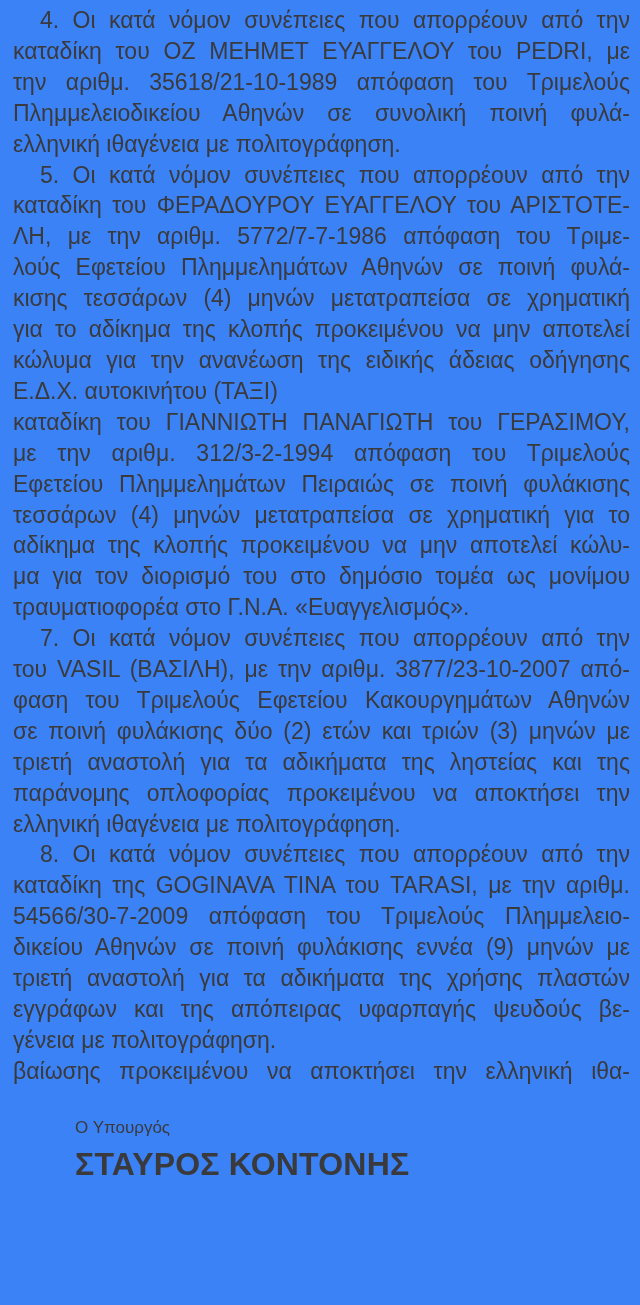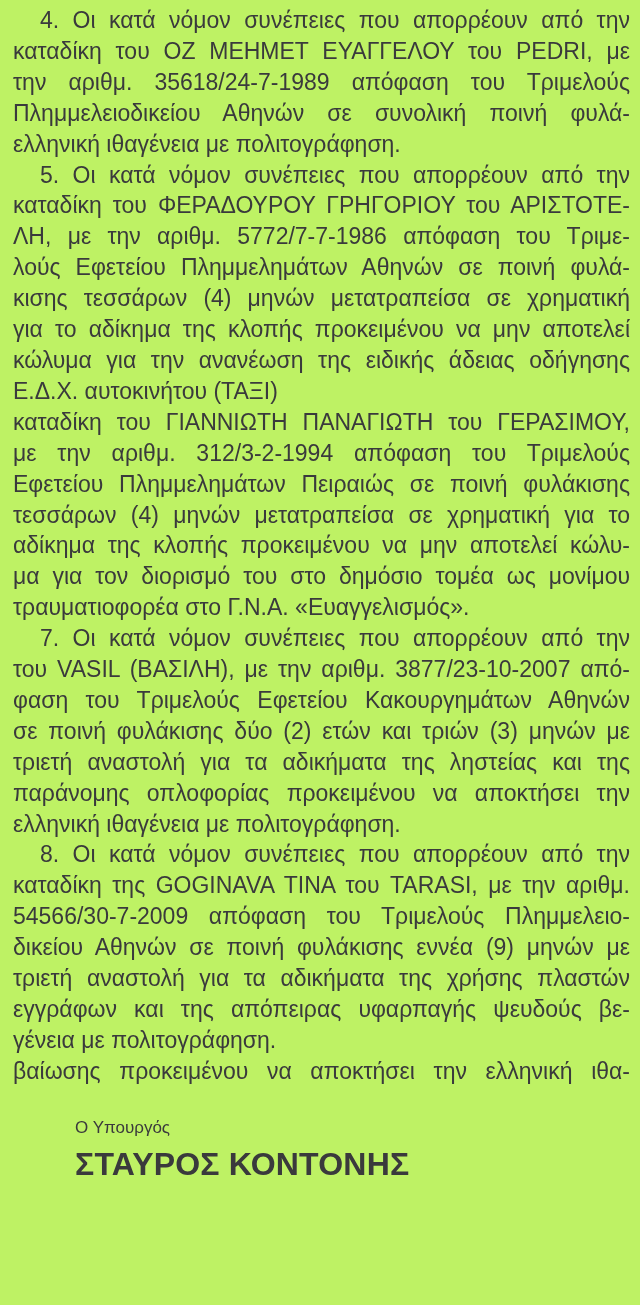--- a/index.html
+++ b/index.html
@@ -13,21 +13,21 @@
     overflow: hidden;
     font-family: "Liberation Sans", "DejaVu Sans", sans-serif;
     color: #3a3a3c;
   }
   .page {
     box-sizing: border-box;
     width: 640px;
     height: 1305px;
     padding: 5px 10px 16px 13px;
     overflow: hidden;
-    background: #bef264;
+    background: #3b82f6;
   }
   .para {
     margin: 0;
     font-size: 23px;
     line-height: 30.9px;
     letter-spacing: 0;
   }
   .line {
     display: block;
     text-align: justify;
@@ -57,27 +57,27 @@
   }
 </style>
 </head>
 <body>
 
 <main class="page">
   <section id="paragraphs">
       <p class="para">
         <span class="line first">4. Οι κατά νόμον συνέπειες που απορρέουν από την</span>
         <span class="line">καταδίκη του ΟΖ ΜΕΗΜΕΤ ΕΥΑΓΓΕΛΟΥ του PEDRI, με</span>
-        <span class="line">την αριθμ. 35618/24-7-1989 απόφαση του Τριμελούς</span>
+        <span class="line">την αριθμ. 35618/21-10-1989 απόφαση του Τριμελούς</span>
         <span class="line">Πλημμελειοδικείου Αθηνών σε συνολική ποινή φυλά-</span>
         <span class="line last">ελληνική ιθαγένεια με πολιτογράφηση.</span>
       </p>
       <p class="para">
         <span class="line first">5. Οι κατά νόμον συνέπειες που απορρέουν από την</span>
-        <span class="line">καταδίκη του ΦΕΡΑΔΟΥΡΟΥ ΓΡΗΓΟΡΙΟΥ του ΑΡΙΣΤΟΤΕ-</span>
+        <span class="line">καταδίκη του ΦΕΡΑΔΟΥΡΟΥ ΕΥΑΓΓΕΛΟΥ του ΑΡΙΣΤΟΤΕ-</span>
         <span class="line">ΛΗ, με την αριθμ. 5772/7-7-1986 απόφαση του Τριμε-</span>
         <span class="line">λούς Εφετείου Πλημμελημάτων Αθηνών σε ποινή φυλά-</span>
         <span class="line">κισης τεσσάρων (4) μηνών μετατραπείσα σε χρηματική</span>
         <span class="line">για το αδίκημα της κλοπής προκειμένου να μην αποτελεί</span>
         <span class="line">κώλυμα για την ανανέωση της ειδικής άδειας οδήγησης</span>
         <span class="line last">Ε.Δ.Χ. αυτοκινήτου (ΤΑΞΙ)</span>
       </p>
       <p class="para">
         <span class="line">καταδίκη του ΓΙΑΝΝΙΩΤΗ ΠΑΝΑΓΙΩΤΗ του ΓΕΡΑΣΙΜΟΥ,</span>
         <span class="line">με την αριθμ. 312/3-2-1994 απόφαση του Τριμελούς</span>

